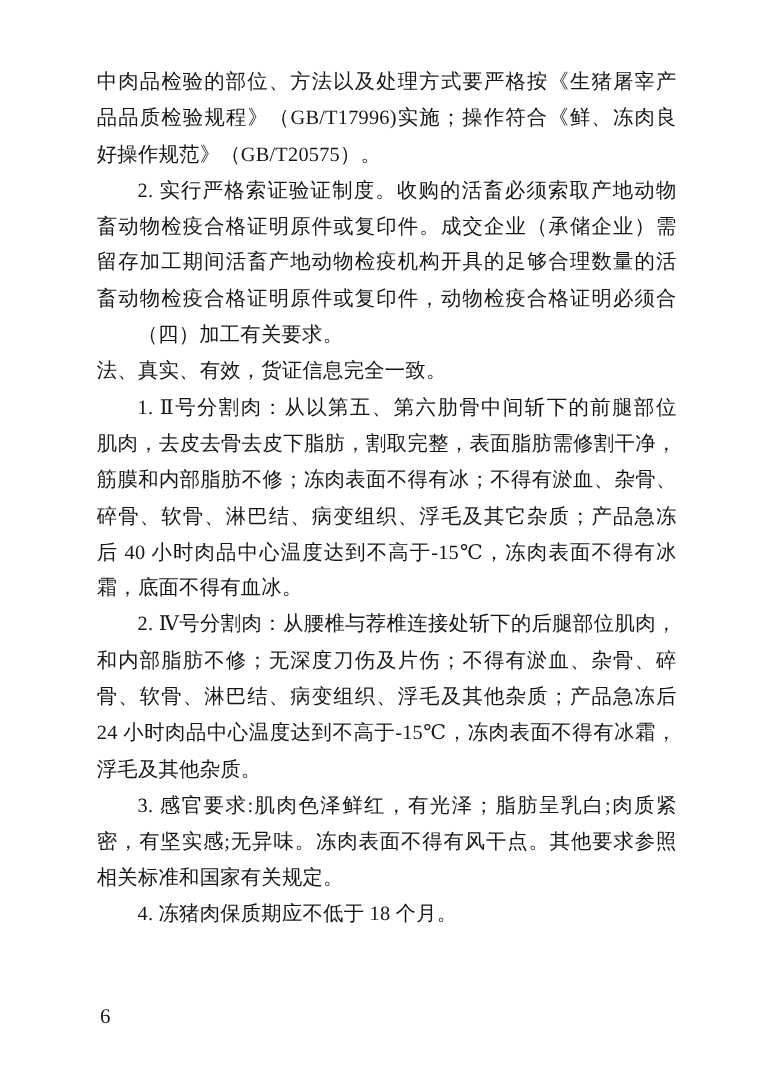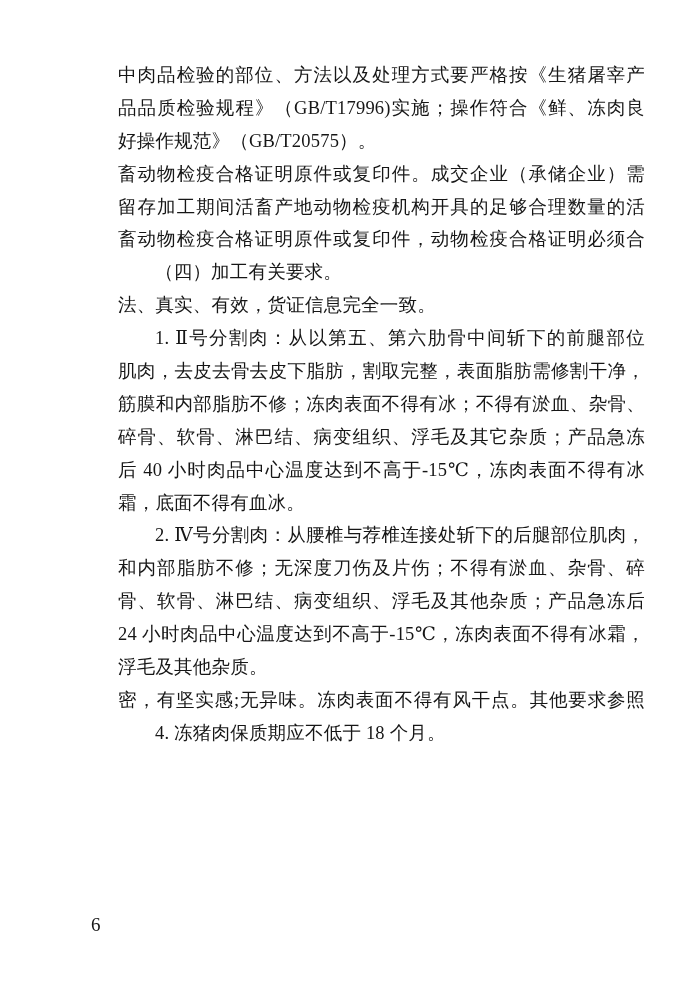--- a/index.html
+++ b/index.html
@@ -14,21 +14,20 @@
     background: #ffffff;
     font-family: "Liberation Serif", "DejaVu Serif", serif;
     color: #161616;
     overflow: hidden;
   }
   .doc-body {
     position: absolute;
     left: 88px;
     top: 59px;
     width: 527px;
-    margin-left: 30px;
   }
   .line {
     font-size: 18.5px;
     height: 32.9px;
     line-height: 32.9px;
     text-align: justify;
     text-align-last: justify;
     text-justify: inter-character;
     letter-spacing: 0.2px;
     overflow: hidden;
@@ -49,33 +48,36 @@
   }
 </style>
 </head>
 <body>
 
 <div class="page">
   <div class="doc-body" id="doc-body">
       <div class="line">中肉品检验的部位、方法以及处理方式要严格按《生猪屠宰产</div>
       <div class="line">品品质检验规程》（GB/T17996)实施；操作符合《鲜、冻肉良</div>
       <div class="line para-end">好操作规范》（GB/T20575）。</div>
+      <div class="line indent">2. 实行严格索证验证制度。收购的活畜必须索取产地动物</div>
       <div class="line">畜动物检疫合格证明原件或复印件。成交企业（承储企业）需</div>
       <div class="line">留存加工期间活畜产地动物检疫机构开具的足够合理数量的活</div>
       <div class="line">畜动物检疫合格证明原件或复印件，动物检疫合格证明必须合</div>
       <div class="line indent para-end">（四）加工有关要求。</div>
       <div class="line para-end">法、真实、有效，货证信息完全一致。</div>
       <div class="line indent">1. Ⅱ号分割肉：从以第五、第六肋骨中间斩下的前腿部位</div>
       <div class="line">肌肉，去皮去骨去皮下脂肪，割取完整，表面脂肪需修割干净，</div>
       <div class="line">筋膜和内部脂肪不修；冻肉表面不得有冰；不得有淤血、杂骨、</div>
       <div class="line">碎骨、软骨、淋巴结、病变组织、浮毛及其它杂质；产品急冻</div>
       <div class="line">后 40 小时肉品中心温度达到不高于-15℃，冻肉表面不得有冰</div>
       <div class="line para-end">霜，底面不得有血冰。</div>
       <div class="line indent">2. Ⅳ号分割肉：从腰椎与荐椎连接处斩下的后腿部位肌肉，</div>
       <div class="line">和内部脂肪不修；无深度刀伤及片伤；不得有淤血、杂骨、碎</div>
       <div class="line">骨、软骨、淋巴结、病变组织、浮毛及其他杂质；产品急冻后</div>
       <div class="line">24 小时肉品中心温度达到不高于-15℃，冻肉表面不得有冰霜，</div>
       <div class="line para-end">浮毛及其他杂质。</div>
+      <div class="line indent">3. 感官要求:肌肉色泽鲜红，有光泽；脂肪呈乳白;肉质紧</div>
       <div class="line">密，有坚实感;无异味。冻肉表面不得有风干点。其他要求参照</div>
+      <div class="line para-end">相关标准和国家有关规定。</div>
       <div class="line indent para-end">4. 冻猪肉保质期应不低于 18 个月。</div>
     </div>
   <div class="page-number">6</div>
 </div>
 
 </body></html>

